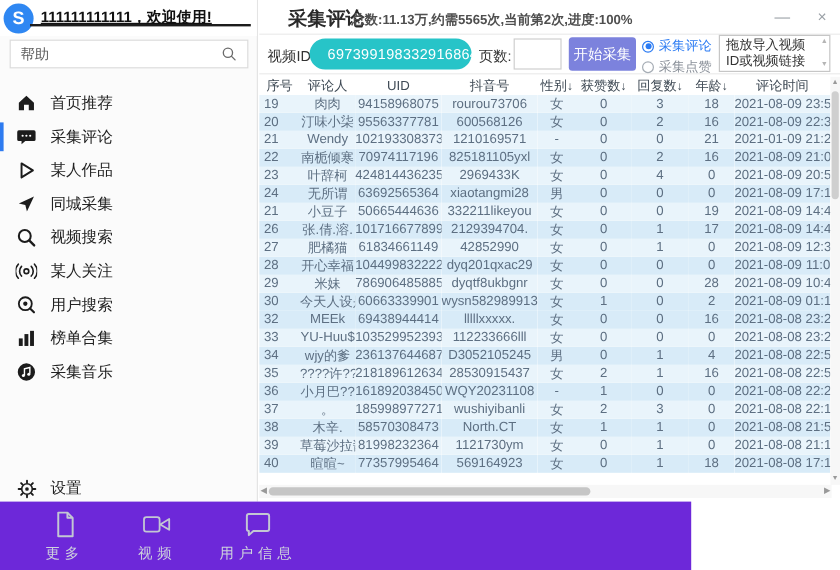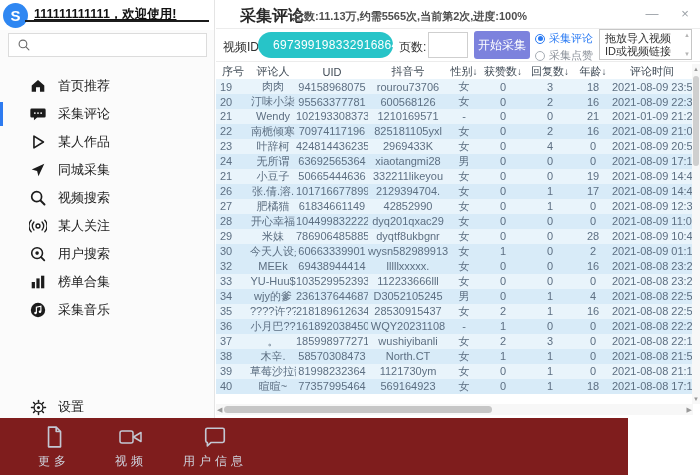--- a/index.html
+++ b/index.html
@@ -12,21 +12,21 @@
     background:#fbfbfb; border-right:1px solid #e4e4e4; }
   .side-top { position:relative; height:30px; background:#fff; }
   .logo { position:absolute; left:3px; top:3px; width:25px; height:25px; border-radius:50%;
     background:#2f87f2; color:#fff; font-weight:bold; font-size:15px; text-align:center; line-height:25px; }
   .welcome { position:absolute; left:34px; top:6px; font-size:12.5px; font-weight:bold; color:#111; white-space:nowrap;text-decoration:underline; }
   .title-underline { position:absolute; left:25px; top:20px; width:184px; height:2px; background:#1c1c1c; }
   .help-box { position:absolute; left:8px; top:33px; width:199px; height:24px; background:#fff;
     border:1px solid #dcdcdc; display:flex; align-items:center; padding:0 8px; }
   .help-box .ph { flex:1; font-size:12px; color:#5f5f5f; }
   .menu { position:absolute; left:0; top:72px; width:215px; }
-  .side-item { position:relative; height:28px; display:flex; align-items:center; padding-left:28px; cursor:default; }
+  .side-item { position:relative; height:28px; display:flex; align-items:center; padding-left:12px; cursor:default; }
   .side-item .ic { width:20px; height:20px; display:flex; align-items:center; justify-content:center; color:#1c1c1c; }
   .side-item .lbl { margin-left:10px; font-size:13px; color:#222; }
   .side-item.selected::before { content:""; position:absolute; left:0; top:2px; width:3px; height:24px; background:#2e7bf0; }
   .settings { position:absolute; left:0; top:393px; }
 
   
   .main { position:absolute; left:216px; top:0; width:484px; height:418px; background:#fff; }
   .main-header { position:relative; height:29px; border-bottom:1px solid #ececec; }
   .page-title { position:absolute; left:24px; top:6px; font-size:16px; font-weight:bold; color:#2a2a2a; }
   .stats { position:absolute; left:77px; top:9px; font-size:11px; font-weight:600; color:#4f4f4f; white-space:nowrap; }
@@ -67,40 +67,41 @@
 
   
   .vscroll { position:absolute; left:476px; top:64px; width:8px; height:340px; background:#f7f7f7; }
   .vscroll .arr { position:absolute; left:0; width:8px; font-size:6px; color:#999; text-align:center; line-height:8px; }
   .vscroll .thumb { position:absolute; left:1px; top:12px; width:6px; height:90px; background:#cfcfcf; border-radius:3px; }
   .hscroll { position:absolute; left:0; top:404px; width:477px; height:11px; background:#f7f7f7; }
   .hscroll .arr { position:absolute; top:0; font-size:7px; color:#999; line-height:11px; }
   .hscroll .thumb { position:absolute; left:8px; top:2px; width:268px; height:7px; background:#c6c6c6; border-radius:4px; }
 
   
-  .bottom-bar { position:absolute; left:0; top:418px; width:628px; height:57px; background:#7f1d1d; }
+  .bottom-bar { position:absolute; left:0; top:418px; width:576px; height:57px; background:#6d28d9; }
   .bb-item { position:absolute; top:6px; display:flex; flex-direction:column; align-items:center; }
   .bb-item .ic { height:26px; display:flex; align-items:center; color:#c3c7d3; }
   .bb-item .lbl { margin-top:3px; font-size:12px; color:#ced2dc; letter-spacing:4px; white-space:nowrap; }
   .bb-0 { left:38px; } .bb-1 { left:115px; } .bb-2 { left:183px; }
   svg { display:block; }
 </style>
 </head>
 <body>
 
 <div class="app">
 
   <aside class="sidebar">
     <div class="side-top">
       <div class="logo">S</div>
       <div class="welcome">111111111111，欢迎使用!</div>
       <div class="title-underline"></div>
     </div>
 
     <div class="help-box">
+      <span class="ph">帮助</span>
       <span>
         <svg width="14" height="14" viewBox="0 0 20 20">
             <circle cx="8.5" cy="8.5" r="5.5" fill="none" stroke="#6b6b6b" stroke-width="1.6"></circle>
             <line x1="12.8" y1="12.8" x2="17" y2="17" stroke="#6b6b6b" stroke-width="1.6" stroke-linecap="round"></line>
           </svg>
       </span>
     </div>
 
     <nav class="menu">
       <div class="side-item">

